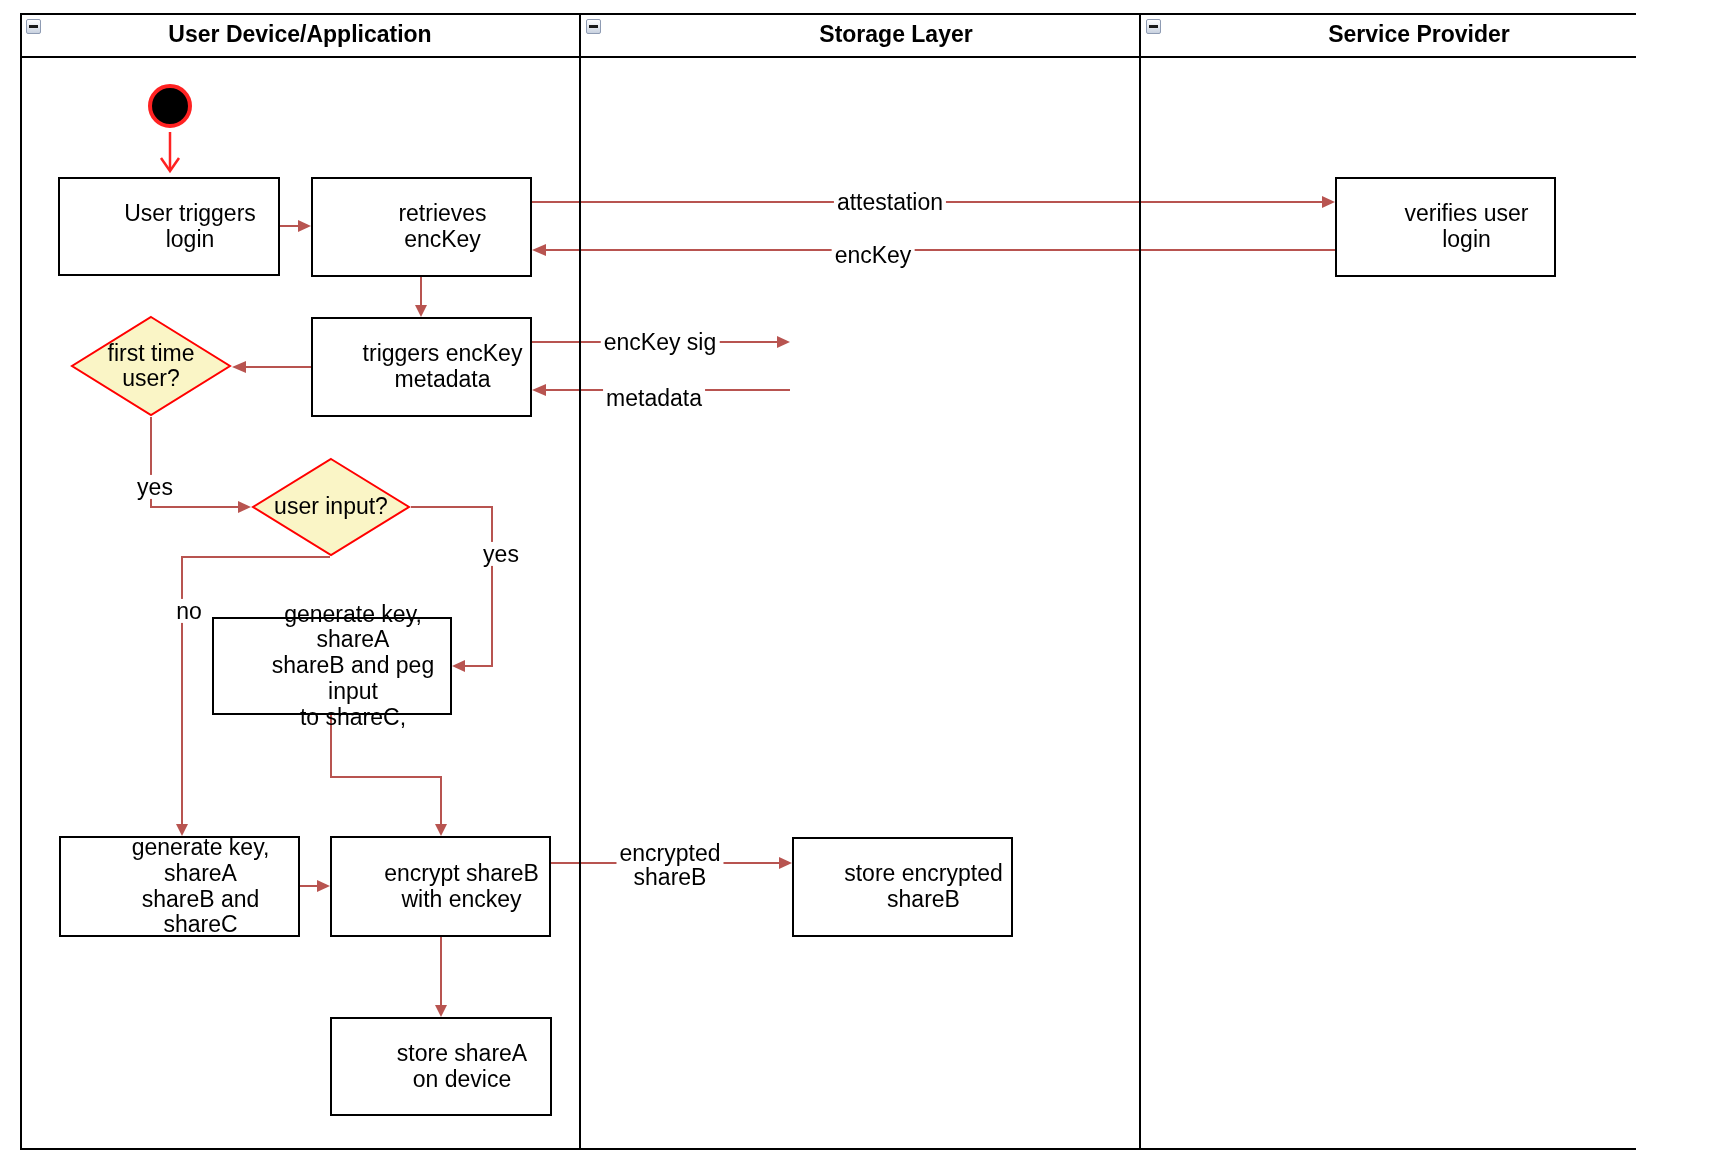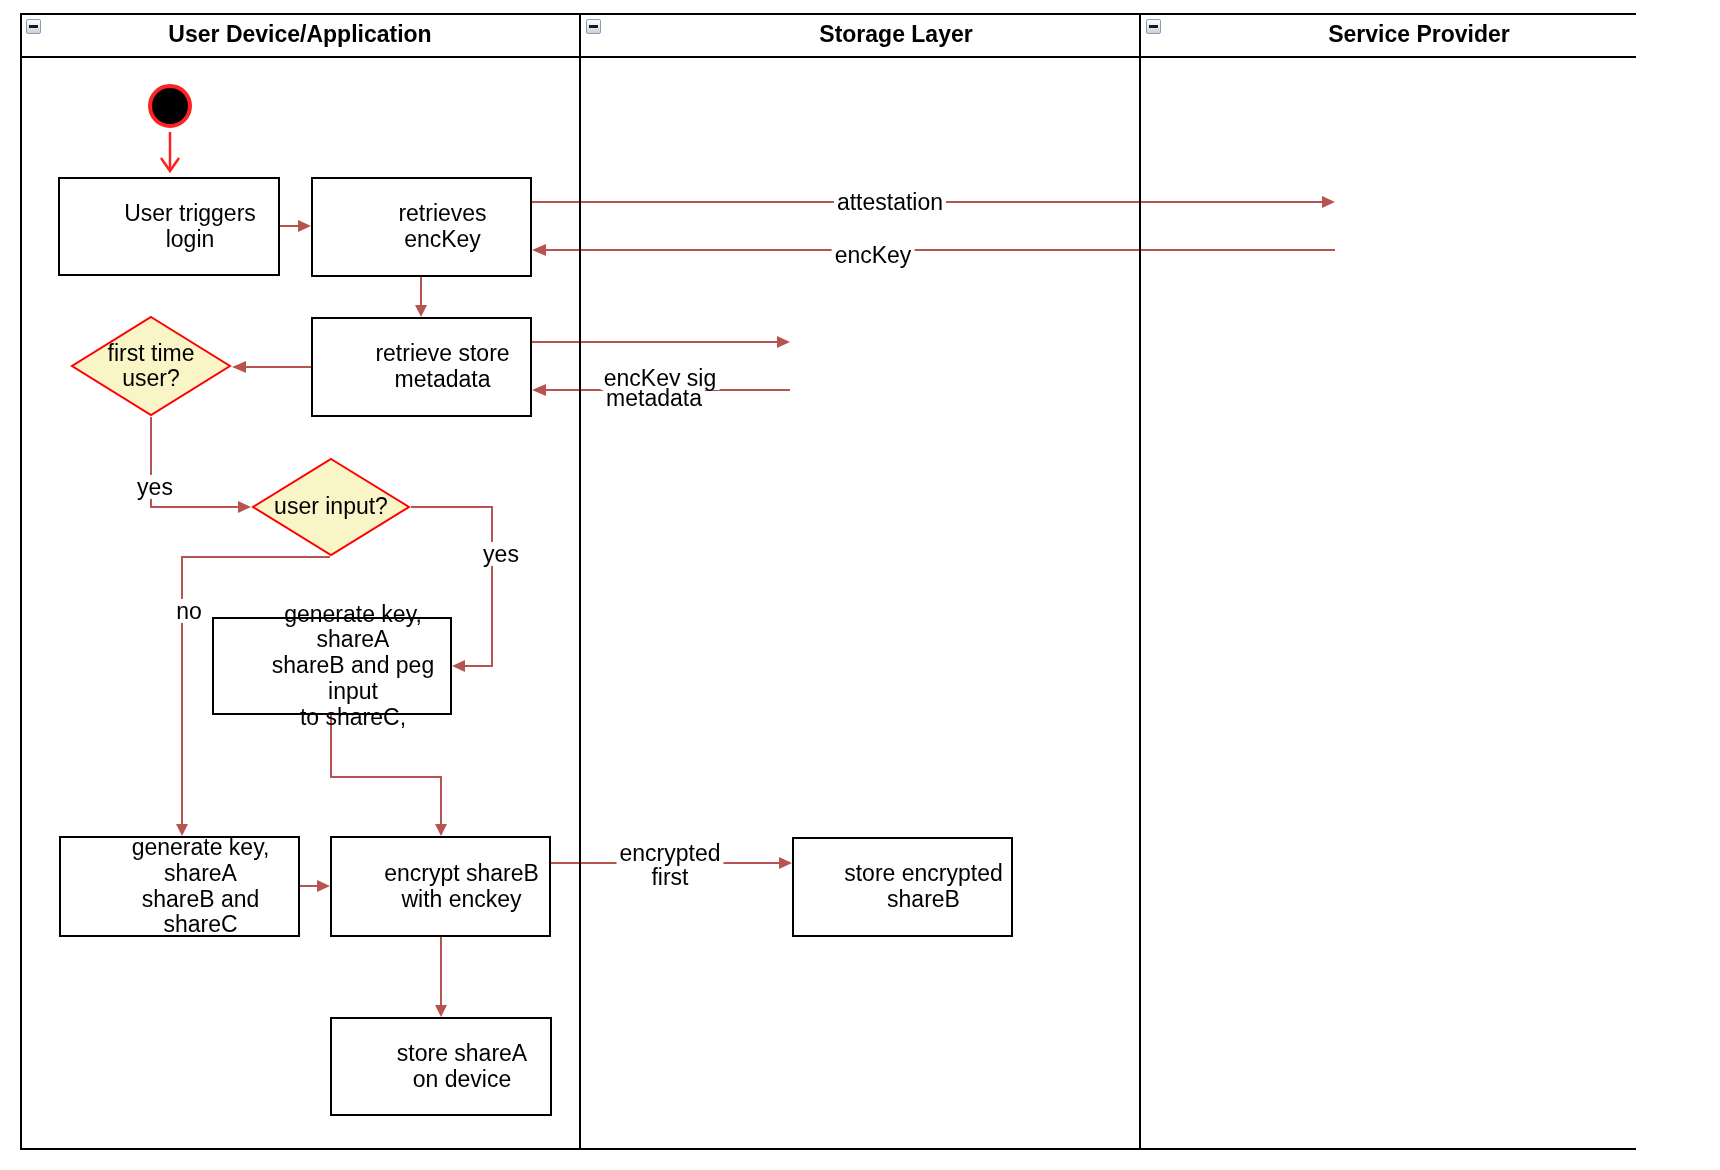--- a/index.html
+++ b/index.html
@@ -98,21 +98,21 @@
   <div class="abs start-node"></div>
 
   <div class="abs node" style="left:58px;top:177px;width:222px;height:99px;">
     <span class="lbl">User triggers login</span>
   </div>
   <div class="abs node" style="left:311px;top:177px;width:221px;height:100px;">
     <span class="lbl">retrieves
 encKey</span>
   </div>
   <div class="abs node" style="left:311px;top:317px;width:221px;height:100px;">
-    <span class="lbl">retrieve store
+    <span class="lbl">triggers encKey
 metadata</span>
   </div>
   <div class="abs node" style="left:212px;top:617px;width:240px;height:98px;">
     <span class="lbl">generate key, shareA
 shareB and peg input
 to shareC,</span>
   </div>
   <div class="abs node" style="left:59px;top:836px;width:241px;height:101px;">
     <span class="lbl">generate key, shareA
 shareB and shareC</span>
@@ -138,24 +138,27 @@
       <polygon points="80,2 158,50 80,98 2,50" fill="#FAF5C6" stroke="#FF0000" stroke-width="2"></polygon>
     </svg>
     <span class="lbl">user input?</span>
   </div>
 
   <div class="abs node" style="left:792px;top:837px;width:221px;height:100px;justify-content:center;">
     <span class="lbl">store encrypted
 shareB</span>
   </div>
 
+  <div class="abs node" style="left:1335px;top:177px;width:221px;height:100px;">
+    <span class="lbl">verifies user login</span>
+  </div>
 
   <div class="abs edge-label" style="left:890px;top:202px;">attestation</div>
   <div class="abs edge-label" style="left:873px;top:255px;">encKey</div>
-  <div class="abs edge-label" style="left:660px;top:342px;margin-top:36px;">encKey sig</div>
+  <div class="abs edge-label" style="left:660px;top:342px;">encKey sig</div>
   <div class="abs edge-label" style="left:654px;top:398px;">metadata</div>
   <div class="abs edge-label" style="left:155px;top:487px;">yes</div>
   <div class="abs edge-label" style="left:501px;top:554px;">yes</div>
   <div class="abs edge-label" style="left:189px;top:582px;margin-top:29px;">no</div>
   <div class="abs edge-label" style="left:670px;top:865px;">encrypted
-first</div>
+shareB</div>
 
 </div>
 
 </body></html>

